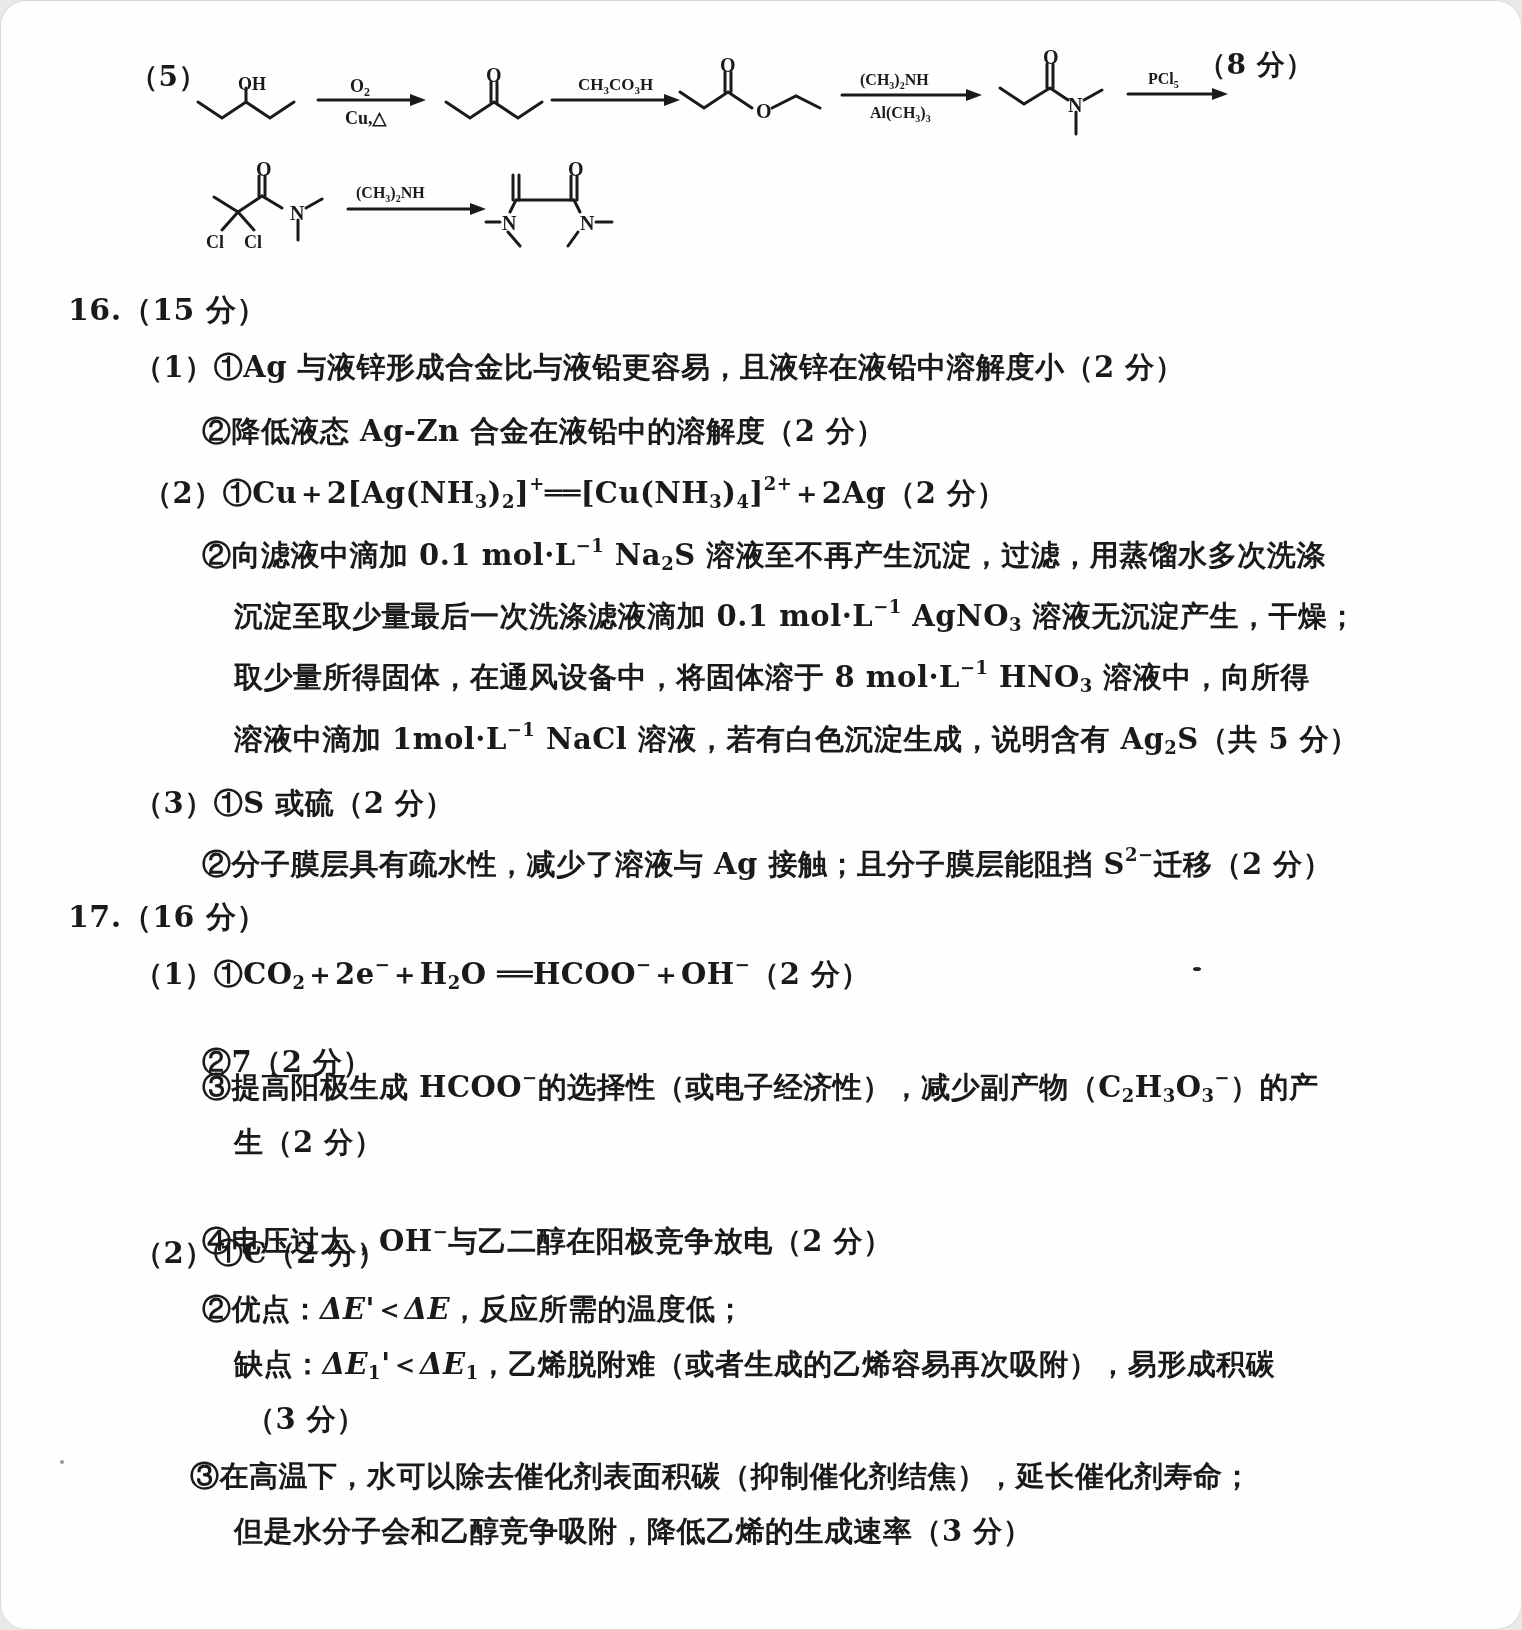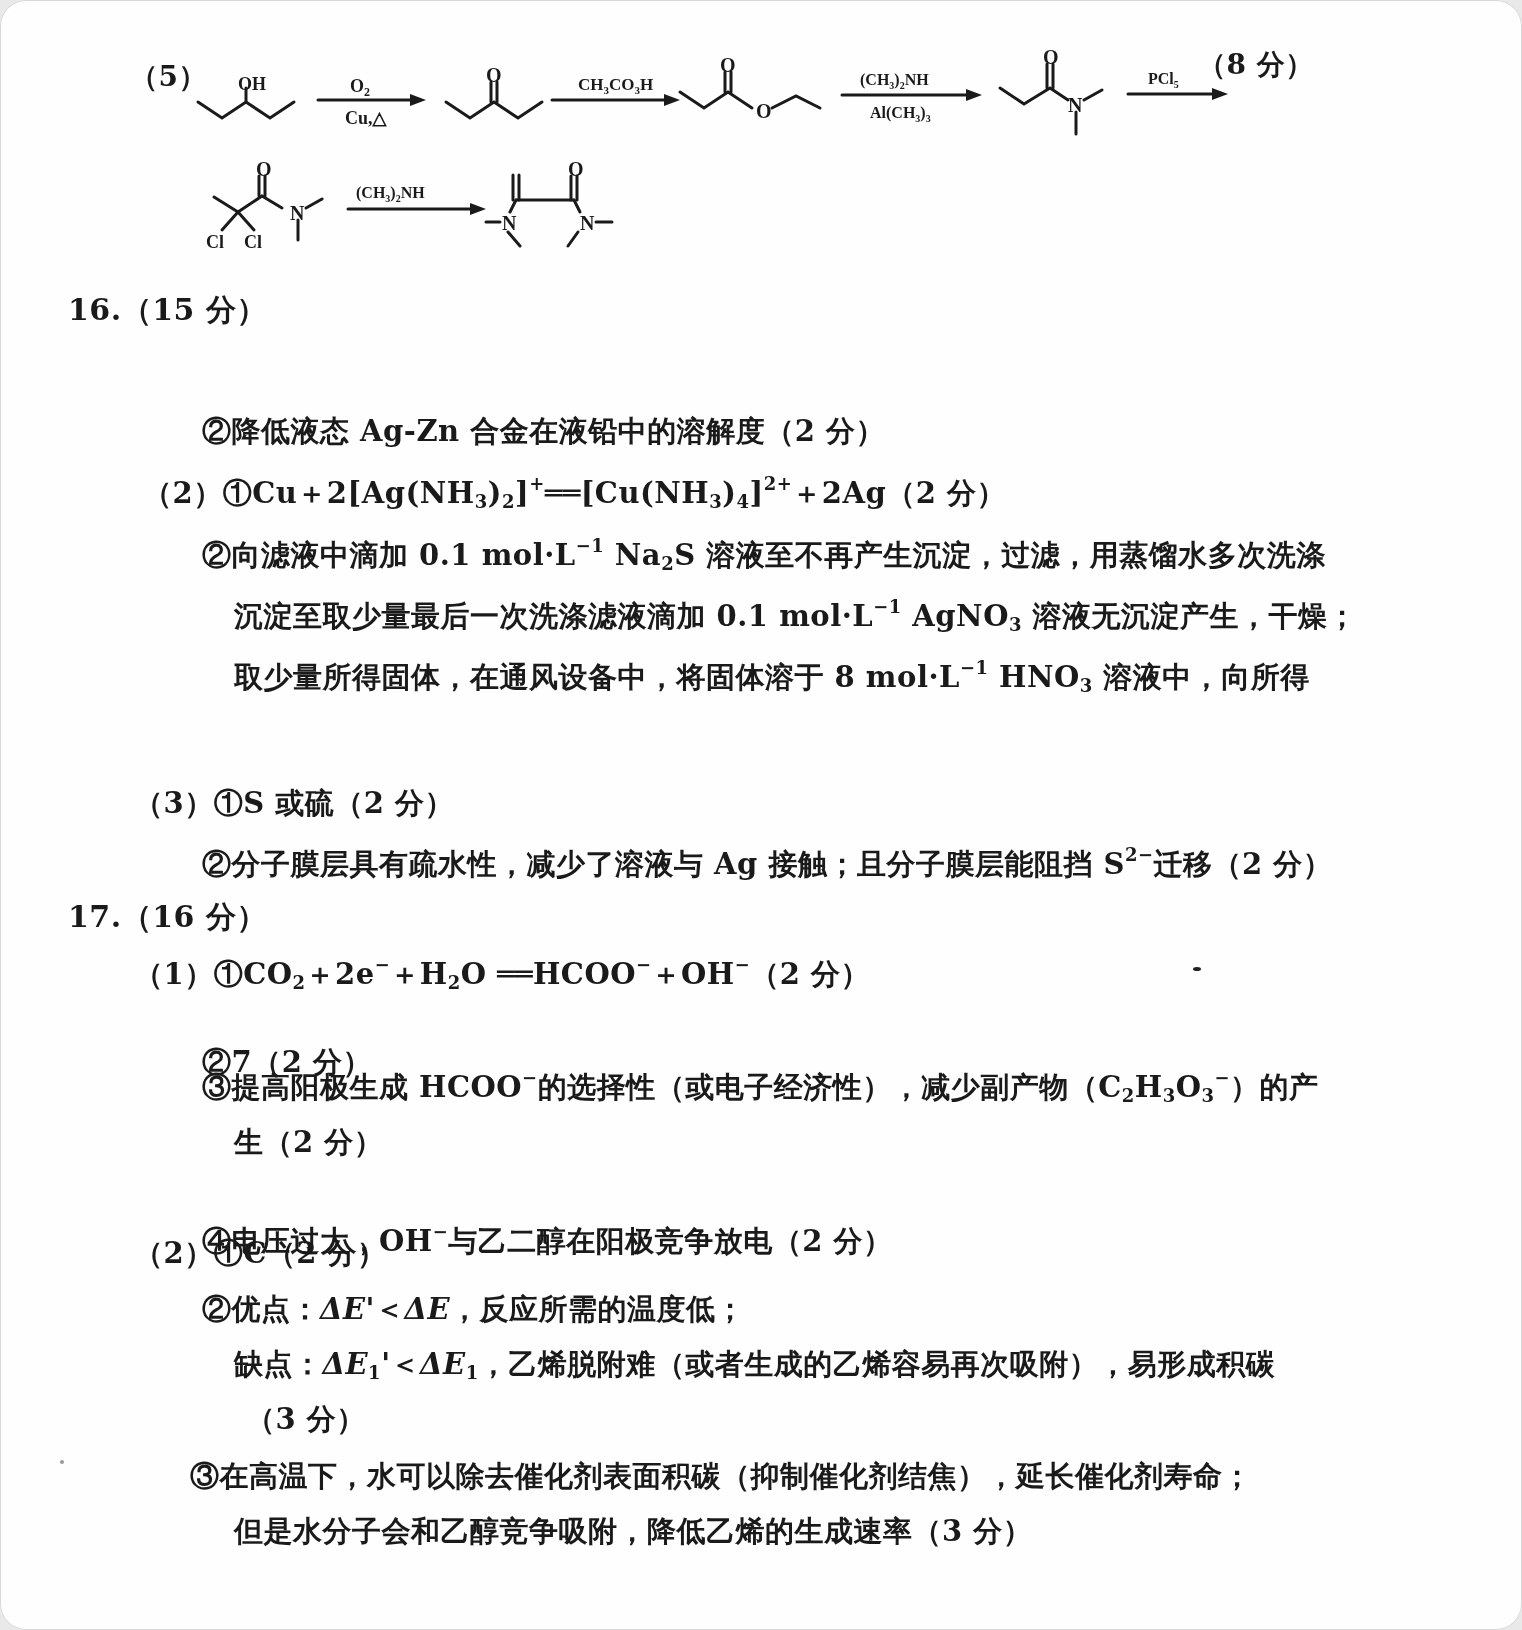--- a/index.html
+++ b/index.html
@@ -104,27 +104,29 @@
     <text x="345" y="124" font-size="18">Cu,△</text>
     <text x="578" y="90" font-size="17">CH<tspan font-size="11" dy="4">3</tspan><tspan dy="-4">CO</tspan><tspan font-size="11" dy="4">3</tspan><tspan dy="-4">H</tspan></text>
     <text x="860" y="85" font-size="16">(CH<tspan font-size="10" dy="4">3</tspan><tspan dy="-4">)</tspan><tspan font-size="10" dy="4">2</tspan><tspan dy="-4">NH</tspan></text>
     <text x="870" y="118" font-size="16">Al(CH<tspan font-size="10" dy="4">3</tspan><tspan dy="-4">)</tspan><tspan font-size="10" dy="4">3</tspan></text>
     <text x="1148" y="84" font-size="16">PCl<tspan font-size="10" dy="4">5</tspan></text>
     <text x="356" y="198" font-size="16">(CH<tspan font-size="10" dy="4">3</tspan><tspan dy="-4">)</tspan><tspan font-size="10" dy="4">2</tspan><tspan dy="-4">NH</tspan></text>
   </svg>
 
   <div class="line q-head" style="left:68px;top:290px;">16.（15 分）</div>
 
+  <div class="line" style="left:134px;top:348px;">（1）①Ag 与液锌形成合金比与液铅更容易，且液锌在液铅中溶解度小（2 分）</div>
   <div class="line" style="left:202px;top:412px;">②降低液态 Ag-Zn 合金在液铅中的溶解度（2 分）</div>
 
   <div class="line" style="left:143px;top:474px;"><span>（2）①Cu＋2[Ag(NH</span><sub>3</sub><span>)</span><sub>2</sub><span>]</span><sup>+</sup><span>══[Cu(NH</span><sub>3</sub><span>)</span><sub>4</sub><span>]</span><sup>2+</sup><span>＋2Ag（2 分）</span></div>
 
   <div class="line" style="left:202px;top:536px;"><span>②向滤液中滴加 0.1 mol·L</span><sup>−1</sup><span> Na</span><sub>2</sub><span>S 溶液至不再产生沉淀，过滤，用蒸馏水多次洗涤</span></div>
   <div class="line" style="left:234px;top:597px;"><span>沉淀至取少量最后一次洗涤滤液滴加 0.1 mol·L</span><sup>−1</sup><span> AgNO</span><sub>3</sub><span> 溶液无沉淀产生，干燥；</span></div>
   <div class="line" style="left:234px;top:658px;"><span>取少量所得固体，在通风设备中，将固体溶于 8 mol·L</span><sup>−1</sup><span> HNO</span><sub>3</sub><span> 溶液中，向所得</span></div>
+  <div class="line" style="left:234px;top:720px;"><span>溶液中滴加 1mol·L</span><sup>−1</sup><span> NaCl 溶液，若有白色沉淀生成，说明含有 Ag</span><sub>2</sub><span>S（共 5 分）</span></div>
 
   <div class="line" style="left:134px;top:784px;">（3）①S 或硫（2 分）</div>
   <div class="line" style="left:202px;top:845px;"><span>②分子膜层具有疏水性，减少了溶液与 Ag 接触；且分子膜层能阻挡 S</span><sup>2−</sup><span>迁移（2 分）</span></div>
 
   <div class="line q-head" style="left:68px;top:897px;">17.（16 分）</div>
 
   <div class="line" style="left:134px;top:955px;"><span>（1）①CO</span><sub>2</sub><span>＋2e</span><sup>−</sup><span>＋H</span><sub>2</sub><span>O ══HCOO</span><sup>−</sup><span>＋OH</span><sup>−</sup><span>（2 分）</span></div>
   <div class="line" style="left:202px;top:1043px;">②7（2 分）</div>
   <div class="line" style="left:202px;top:1068px;"><span>③提高阳极生成 HCOO</span><sup>−</sup><span>的选择性（或电子经济性），减少副产物（C</span><sub>2</sub><span>H</span><sub>3</sub><span>O</span><sub>3</sub><sup>−</sup><span>）的产</span></div>
   <div class="line" style="left:234px;top:1123px;">生（2 分）</div>

